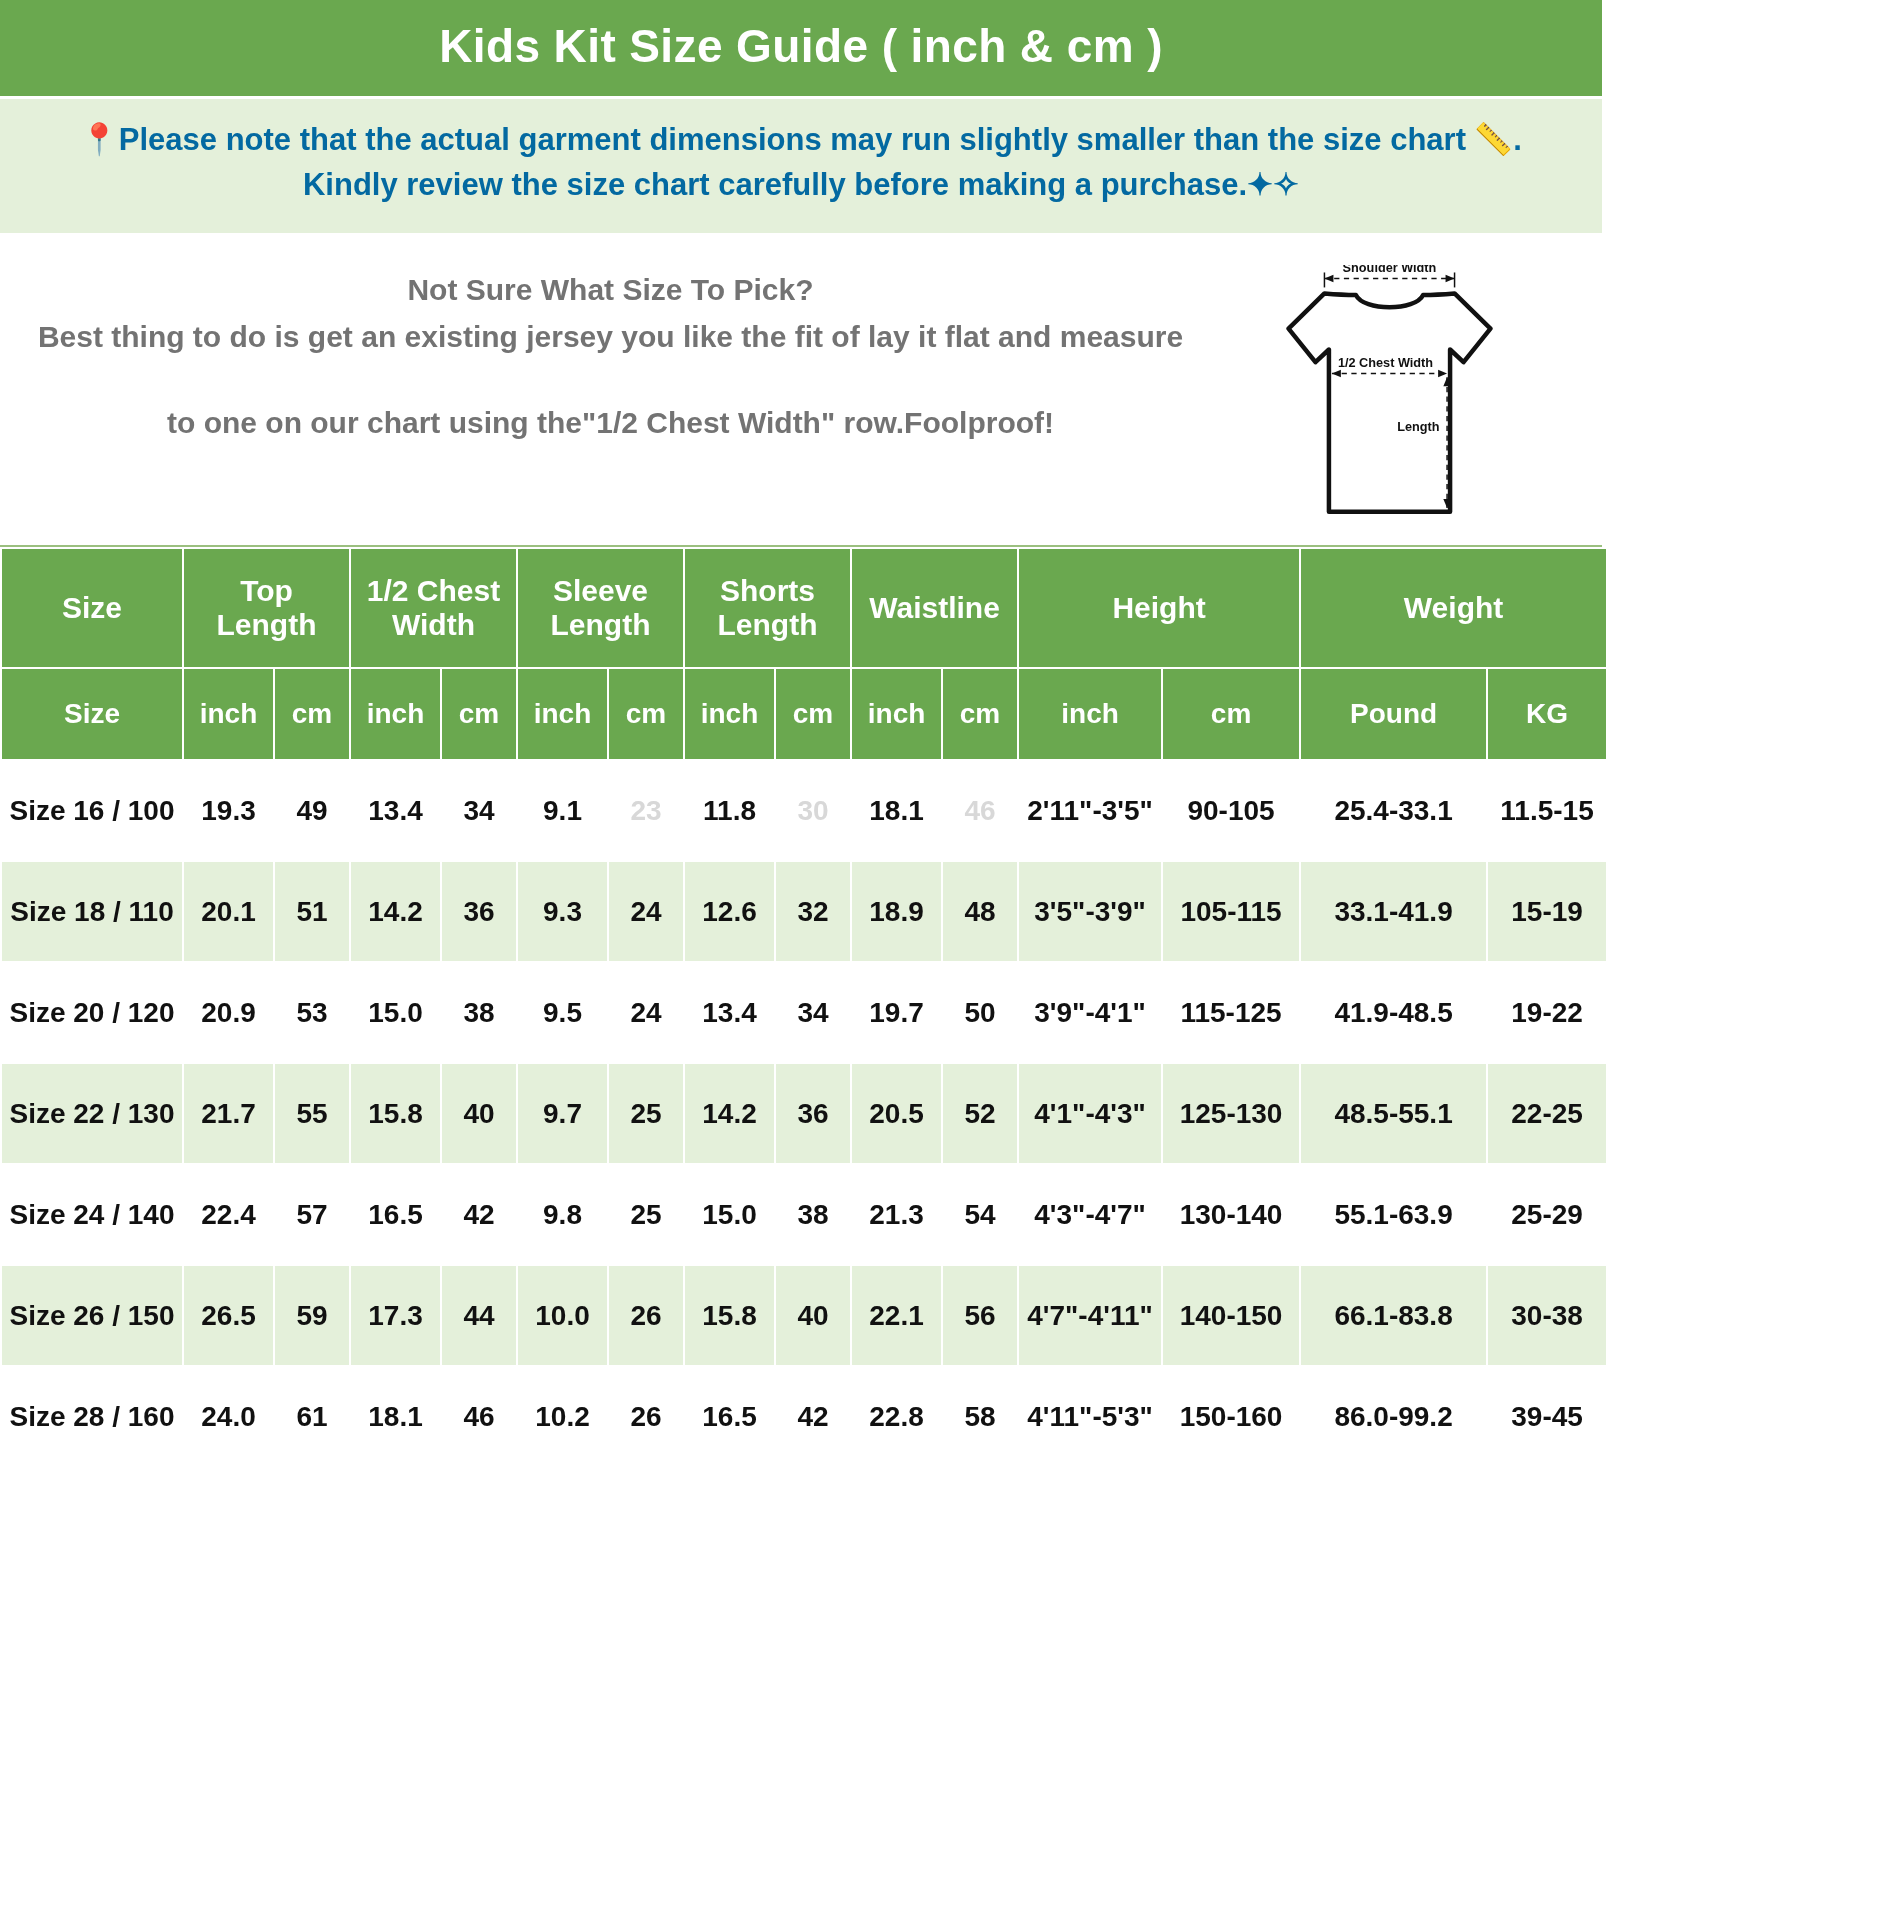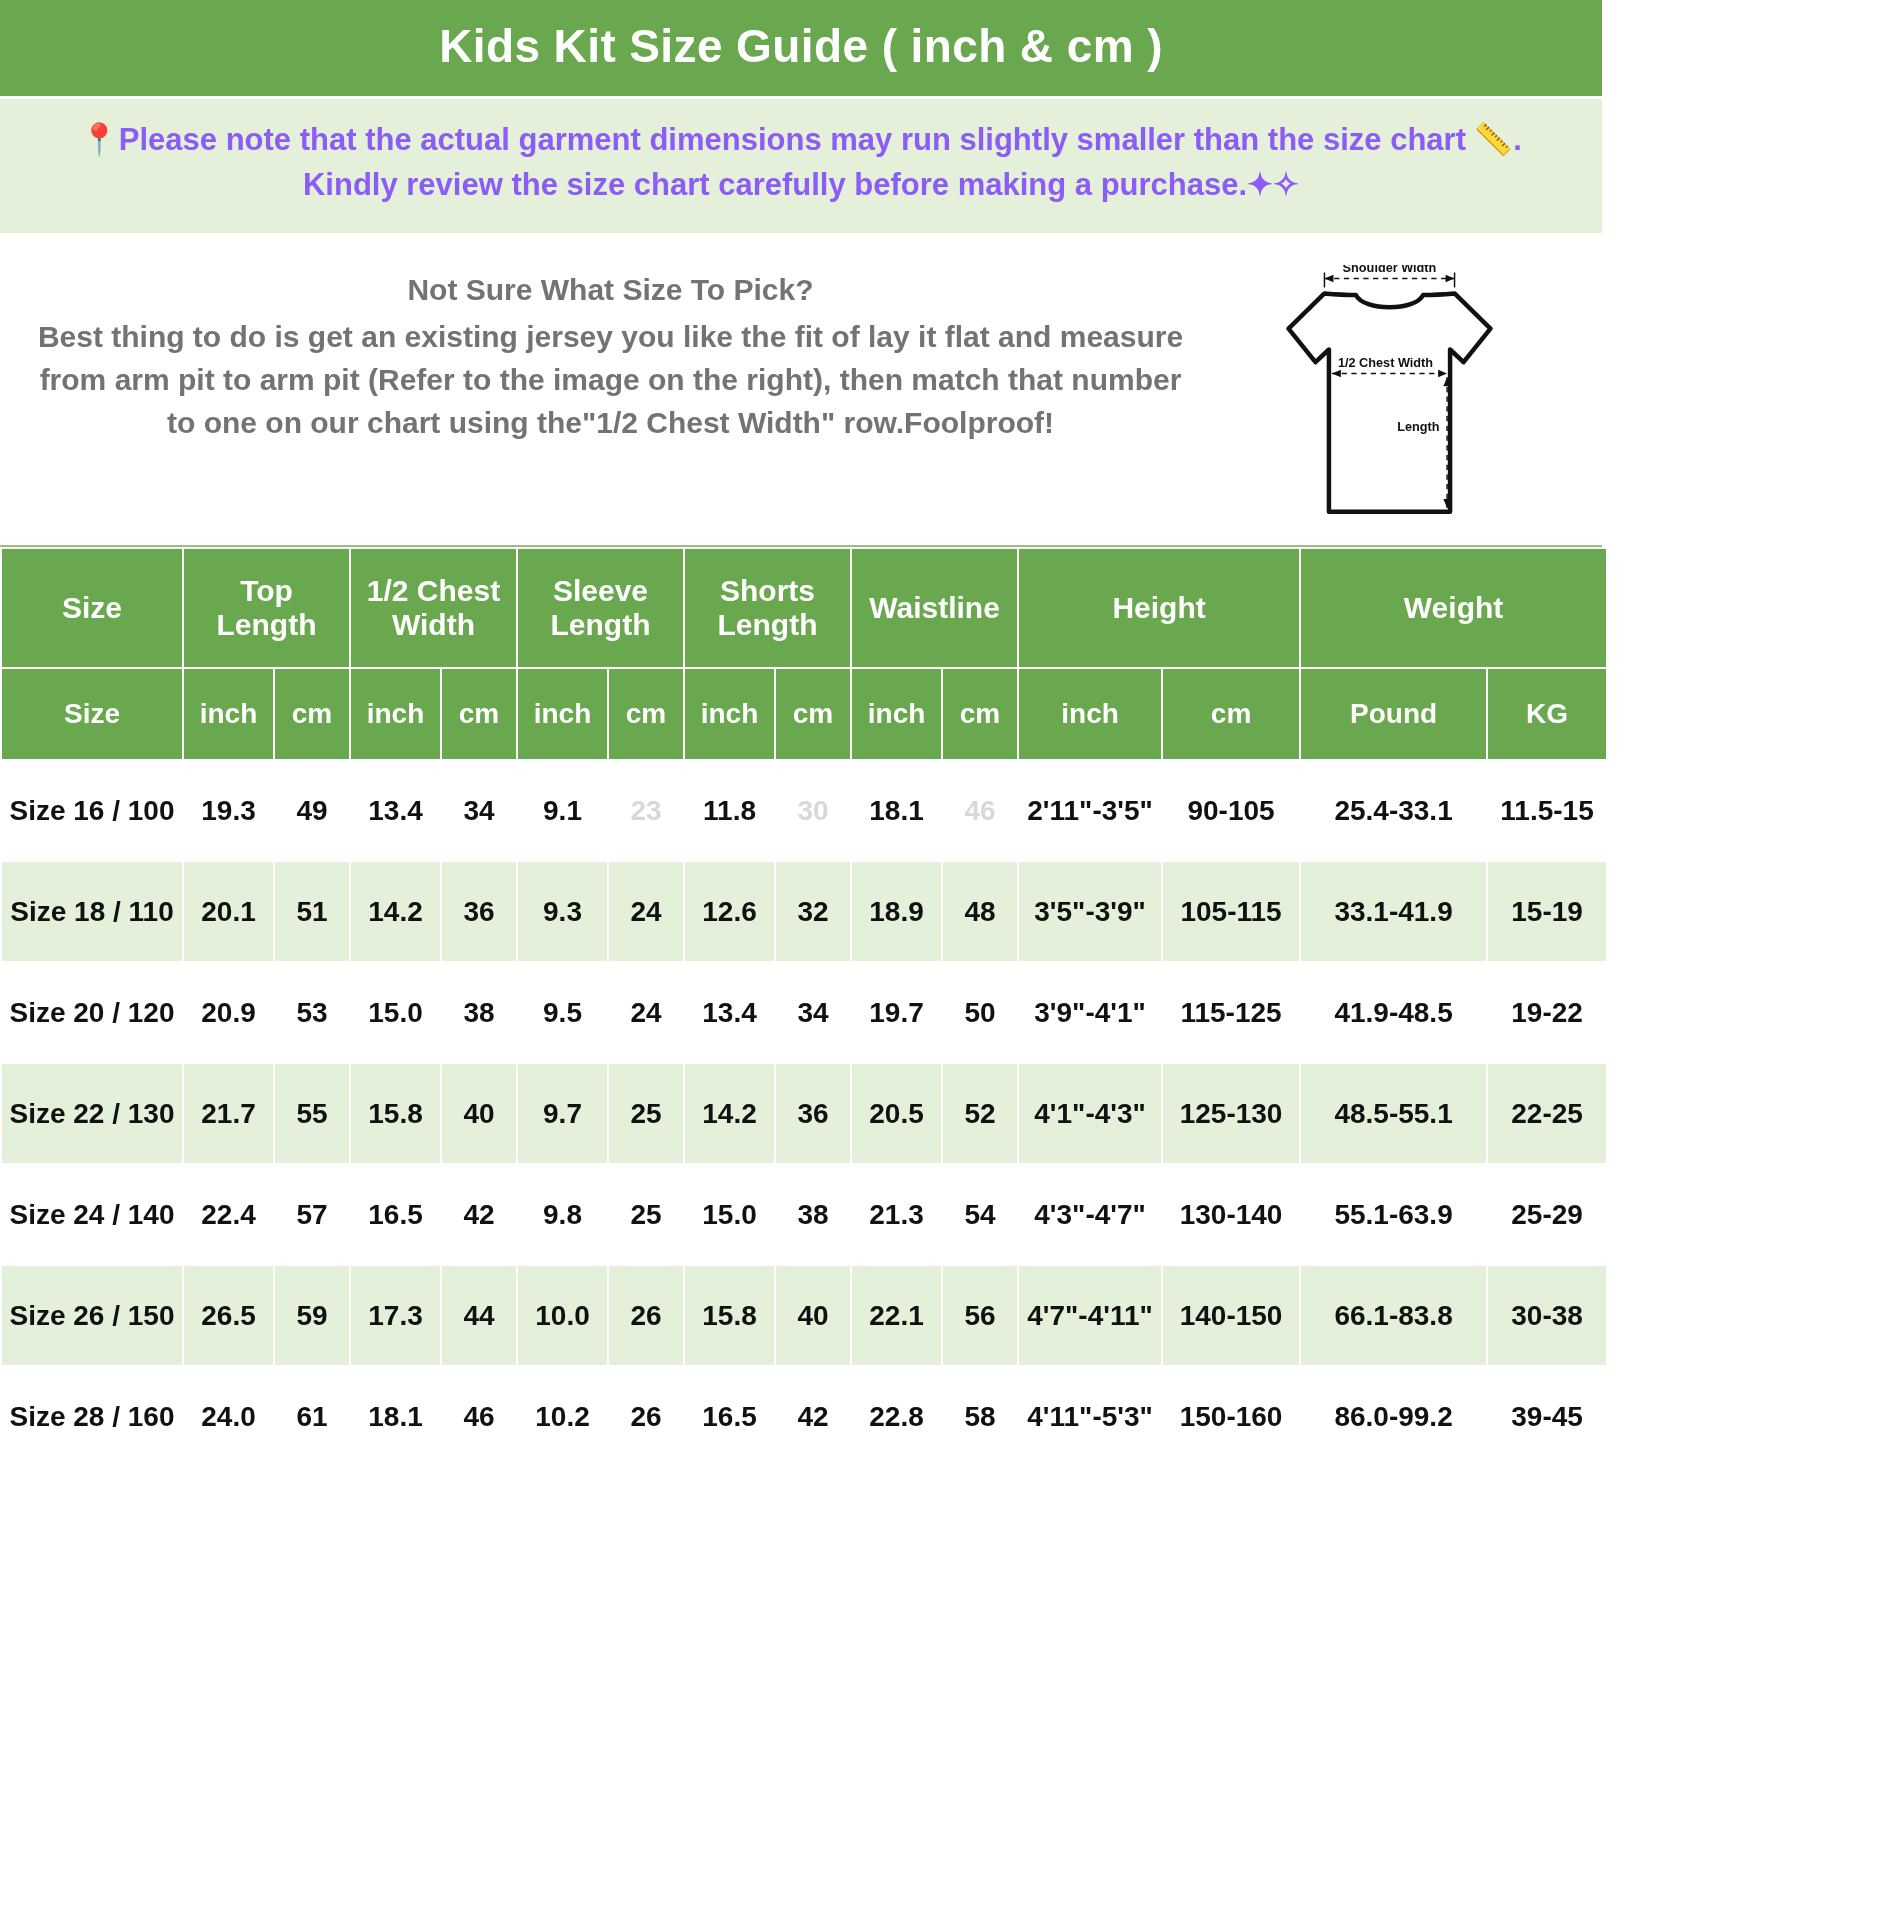--- a/index.html
+++ b/index.html
@@ -31,21 +31,21 @@
   }
 
   
   .note-band {
     background: #e4f0da;
     padding: 19.4px 30px 25.4px 30px;
     text-align: center;
     border-bottom: 3px solid #ffffff;
   }
   .note-line {
-    color: #8b5cf6;
+    color: #0369a1;
     font-size: 31px;
     font-weight: bold;
     line-height: 1.45;
     white-space: nowrap;
   }
 
   
   .helper {
     display: flex;
     align-items: flex-start;
@@ -135,21 +135,21 @@
 
   <div class="note-band">
     <div class="note-line">📍Please note that the actual garment dimensions may run slightly smaller than the size chart 📏.</div>
     <div class="note-line">Kindly review the size chart carefully before making a purchase.✦✧</div>
   </div>
 
   <div class="helper">
     <div class="helper-text">
       <span class="q">Not Sure What Size To Pick?</span>
       <span>Best thing to do is get an existing jersey you like the fit of lay it flat and measure</span><br>
-      <span>from arm pit to arm pit (Refer to the image on the right), then match that number</span><br>
+      <br>
       <span>to one on our chart using the"1/2 Chest Width" row.Foolproof!</span>
     </div>
     <div class="helper-art">
       <svg width="247" height="258" viewBox="0 0 330 345">
 
         <line x1="78" y1="18" x2="252" y2="18" stroke="#111" stroke-width="2" stroke-dasharray="7,6"></line>
         <polygon points="78,18 90,13 90,23" fill="#111"></polygon>
         <polygon points="252,18 240,13 240,23" fill="#111"></polygon>
         <text x="165" y="10" font-family="Liberation Sans, sans-serif" font-size="17" font-weight="bold" fill="#111" text-anchor="middle">Shoulder Width</text>
         <line x1="78" y1="10" x2="78" y2="30" stroke="#111" stroke-width="2"></line>

